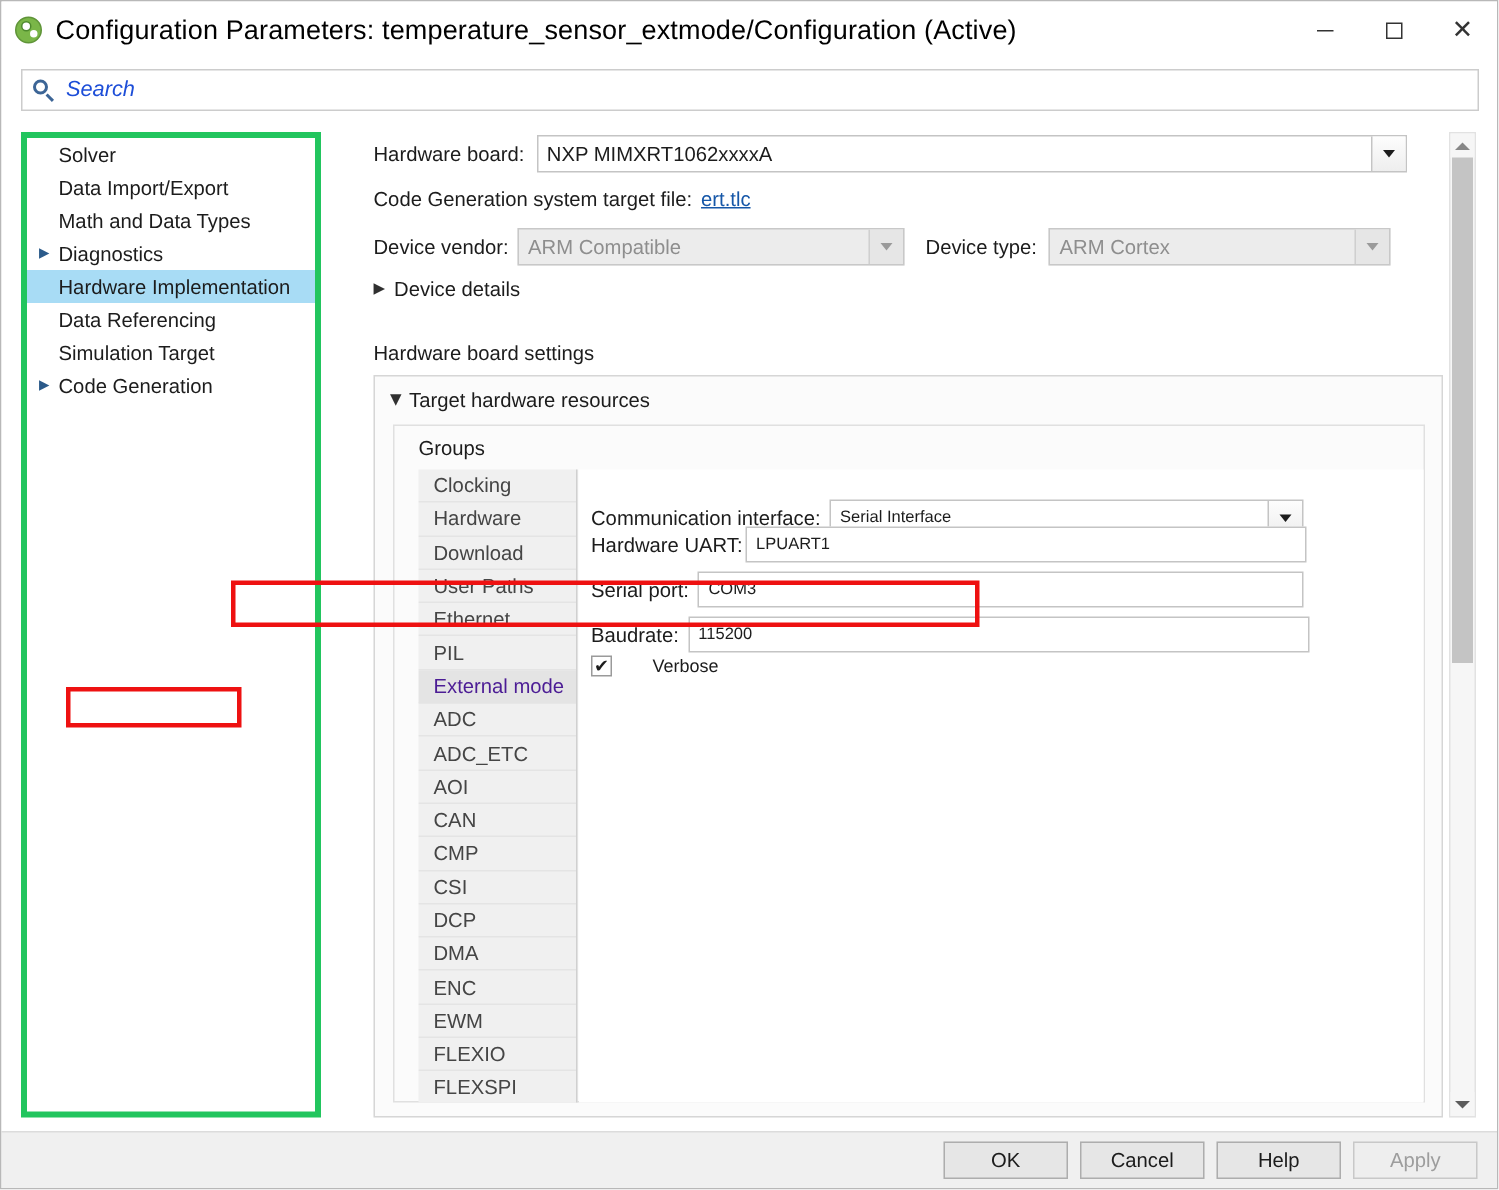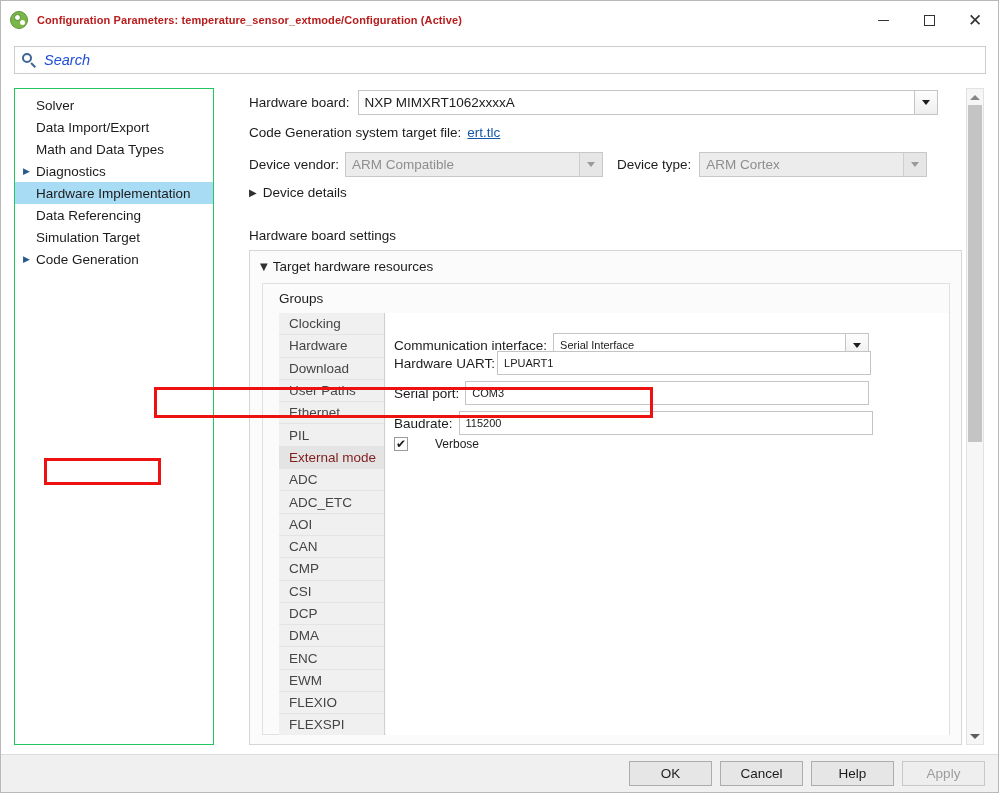--- a/index.html
+++ b/index.html
@@ -43,25 +43,24 @@
     width: 7px; height: 7px; border-radius: 50%;
     background: #ffffff;
     border: 1px solid #4e8a2e;
   }
   .app-icon .dot {
     position: absolute; left: 10px; top: 9px;
     width: 5px; height: 5px; border-radius: 50%;
     background: #ffffff;
   }
   .title-text {
-    font-size: 11px;
-    color: #b91c1c;
+    font-size: 18px;
+    color: #000000;
     white-space: nowrap;
     letter-spacing: 0.1px;
-    font-weight: bold;
   }
   .win-controls {
     position: absolute; right: 0; top: 0;
     height: 38px; display: flex;
   }
   .win-btn {
     width: 46px; height: 38px;
     display: flex; align-items: center; justify-content: center;
     color: #333;
   }
@@ -111,23 +110,22 @@
   .body-area {
     position: absolute; left: 0; top: 81px;
     width: 997px; height: 672px;
     background: #ffffff;
   }
 
   
   .tree-panel {
     position: absolute; left: 13px; top: 6px;
     width: 200px; height: 657px;
-    border: 1px solid #22c55e;
-    background: #ffffff;
-    padding-top: 5px;
+    border: 4px solid #22c55e;
+    background: #ffffff;
     overflow: hidden;
   }
   .tree-item {
     height: 22px;
     display: flex; align-items: center;
     font-size: 13.5px; color: #1c1c1c;
     padding-left: 8px;
   }
   .tree-item.selected { background: #a8dcf5; }
   .tree-arrow {
@@ -227,21 +225,21 @@
     overflow: hidden;
   }
   .group-item {
     height: 22.3px;
     display: flex; align-items: center;
     padding-left: 10px;
     font-size: 13.5px; color: #454545;
     border-bottom: 1px solid #e4e4e4;
     white-space: nowrap;
   }
-  .group-item.selected { background: #e4e4e4; color: #7f1d1d; text-align: right; }
+  .group-item.selected { background: #e4e4e4; color: #4c1d95; text-align: right; }
 
   
   .settings-pane {
     position: absolute; left: 123px; top: 29px;
     width: 563px; height: 422px;
     background: #ffffff;
   }
   .set-row {
     position: absolute; left: 0; display: flex; align-items: center;
   }

